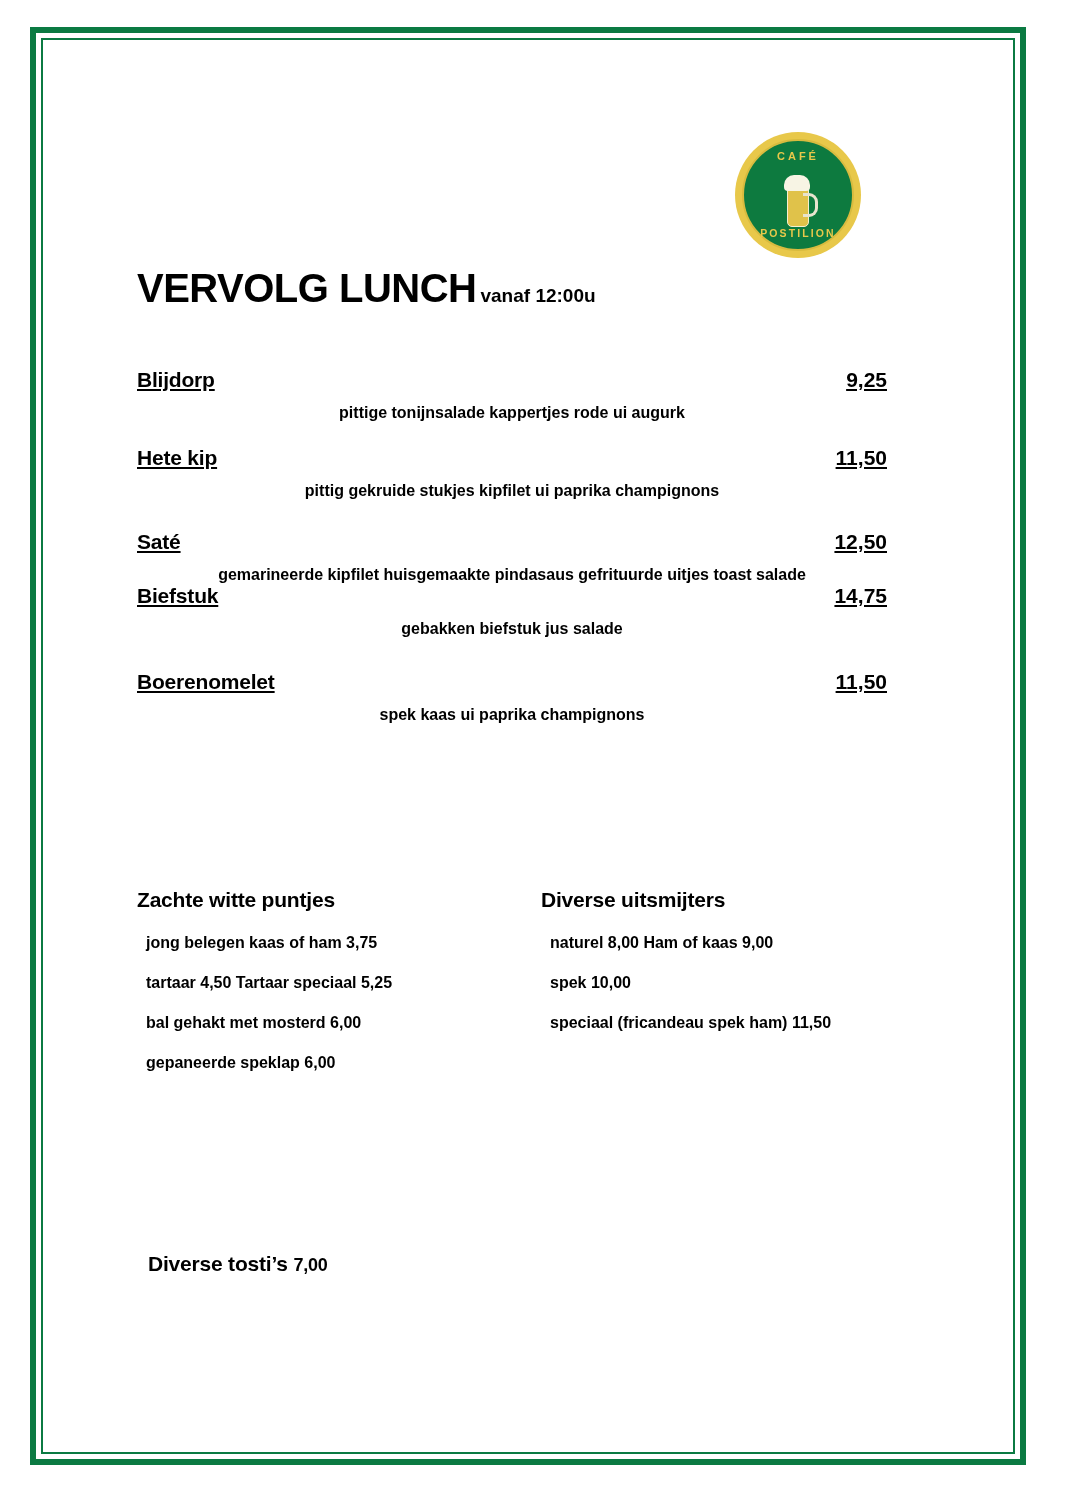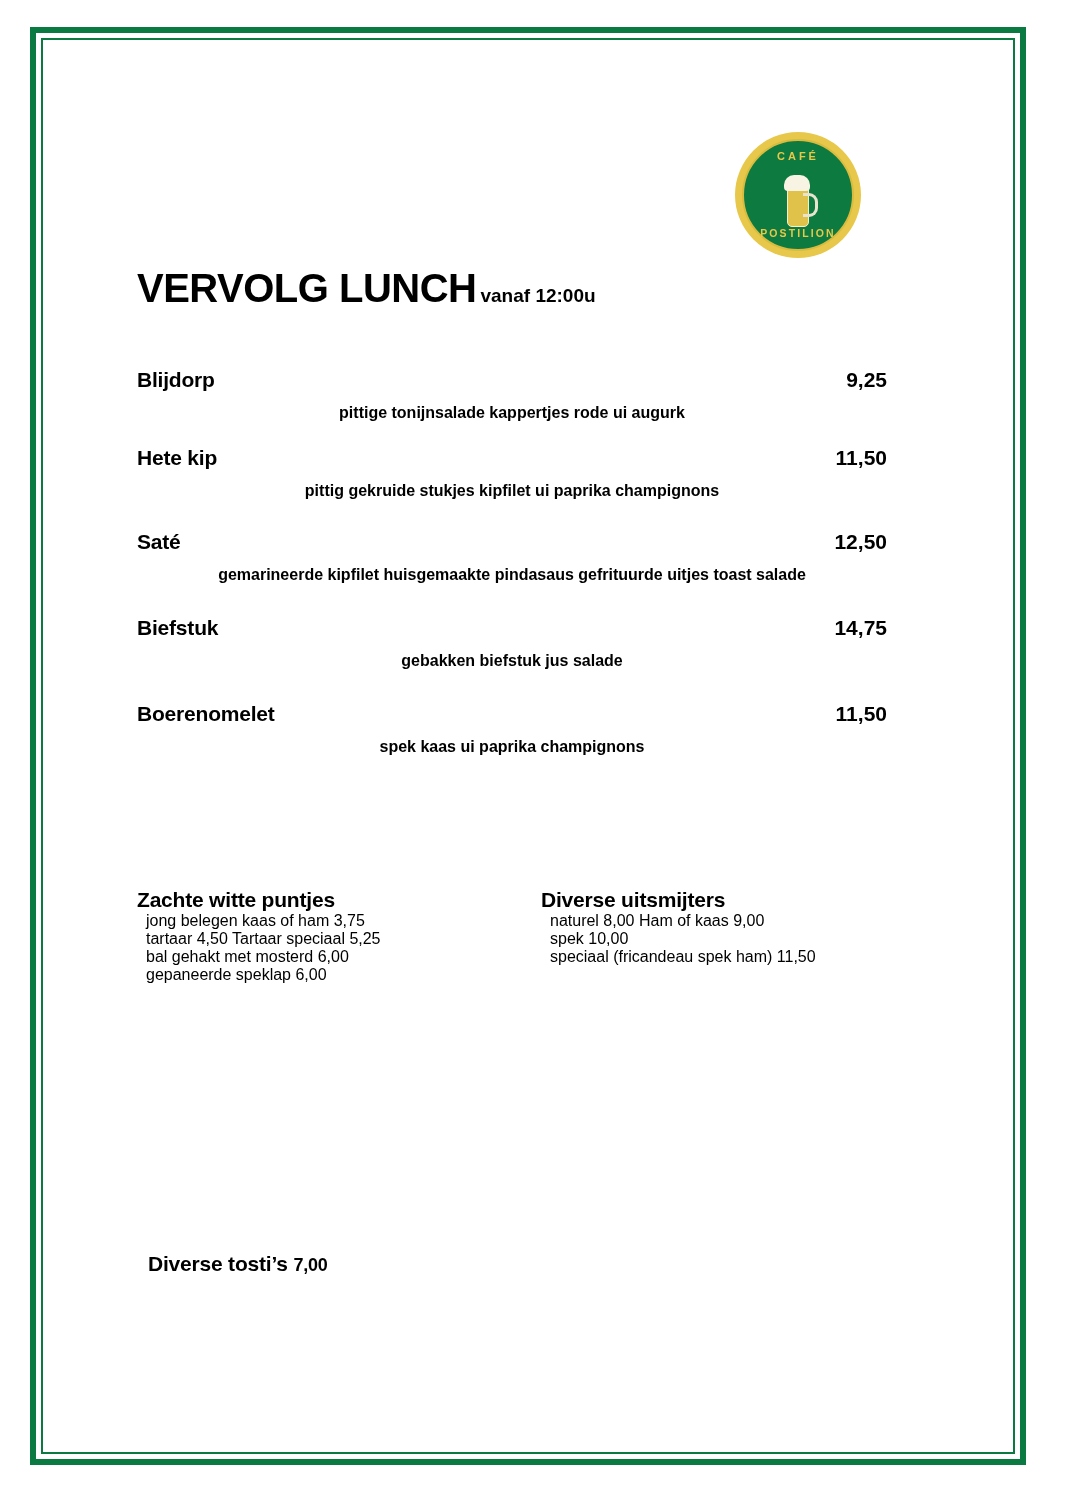--- a/index.html
+++ b/index.html
@@ -156,20 +156,21 @@
     top: 368px;
     width: 750px;
   }
   .menu-item {
     position: relative;
   }
   .menu-row {
     display: flex;
     justify-content: space-between;
     align-items: baseline;
+    text-decoration: underline;
   }
   .item-name {
     font-size: 21px;
     font-weight: bold;
     letter-spacing: -0.2px;
   }
   .item-price {
     font-size: 21px;
     font-weight: bold;
   }
@@ -187,21 +188,22 @@
     top: 888px;
     width: 780px;
   }
   .col-head {
     font-size: 21px;
     font-weight: bold;
     letter-spacing: -0.2px;
   }
   .col-line {
     font-size: 16px;
-    font-weight: normal;
+    font-weight: bold;
+    margin-top: 22px;
     padding-left: 9px;
   }
   .col-left {
     position: absolute;
     left: 0;
     top: 0;
     width: 390px;
   }
   .col-right {
     position: absolute;
@@ -282,21 +284,21 @@
       </div>
 
       <div class="menu-item" style="margin-top:30px">
         <div class="menu-row">
           <span class="item-name">Saté</span>
           <span class="item-price">12,50</span>
         </div>
         <div class="item-desc">gemarineerde kipfilet huisgemaakte pindasaus gefrituurde uitjes toast salade</div>
       </div>
 
-      <div class="menu-item" style="margin-top:32px">
+      <div class="menu-item" style="">
         <div class="menu-row">
           <span class="item-name">Biefstuk</span>
           <span class="item-price">14,75</span>
         </div>
         <div class="item-desc">gebakken biefstuk jus salade</div>
       </div>
 
       <div class="menu-item" style="margin-top:32px">
         <div class="menu-row">
           <span class="item-name">Boerenomelet</span>

